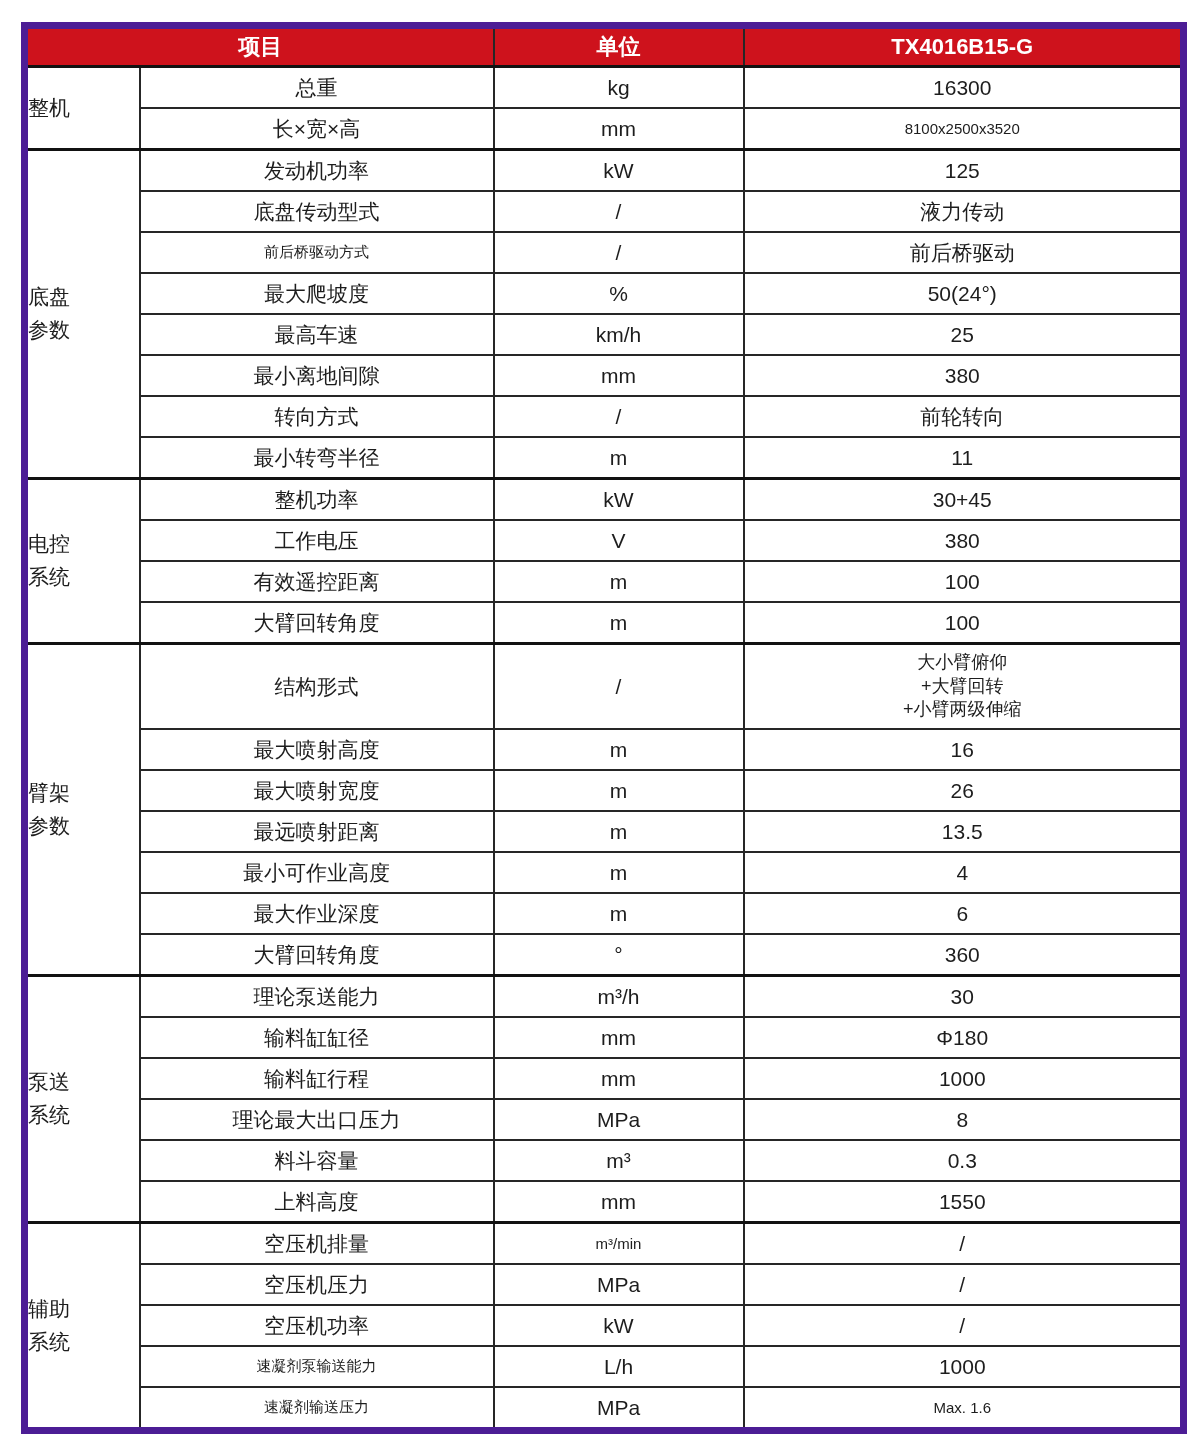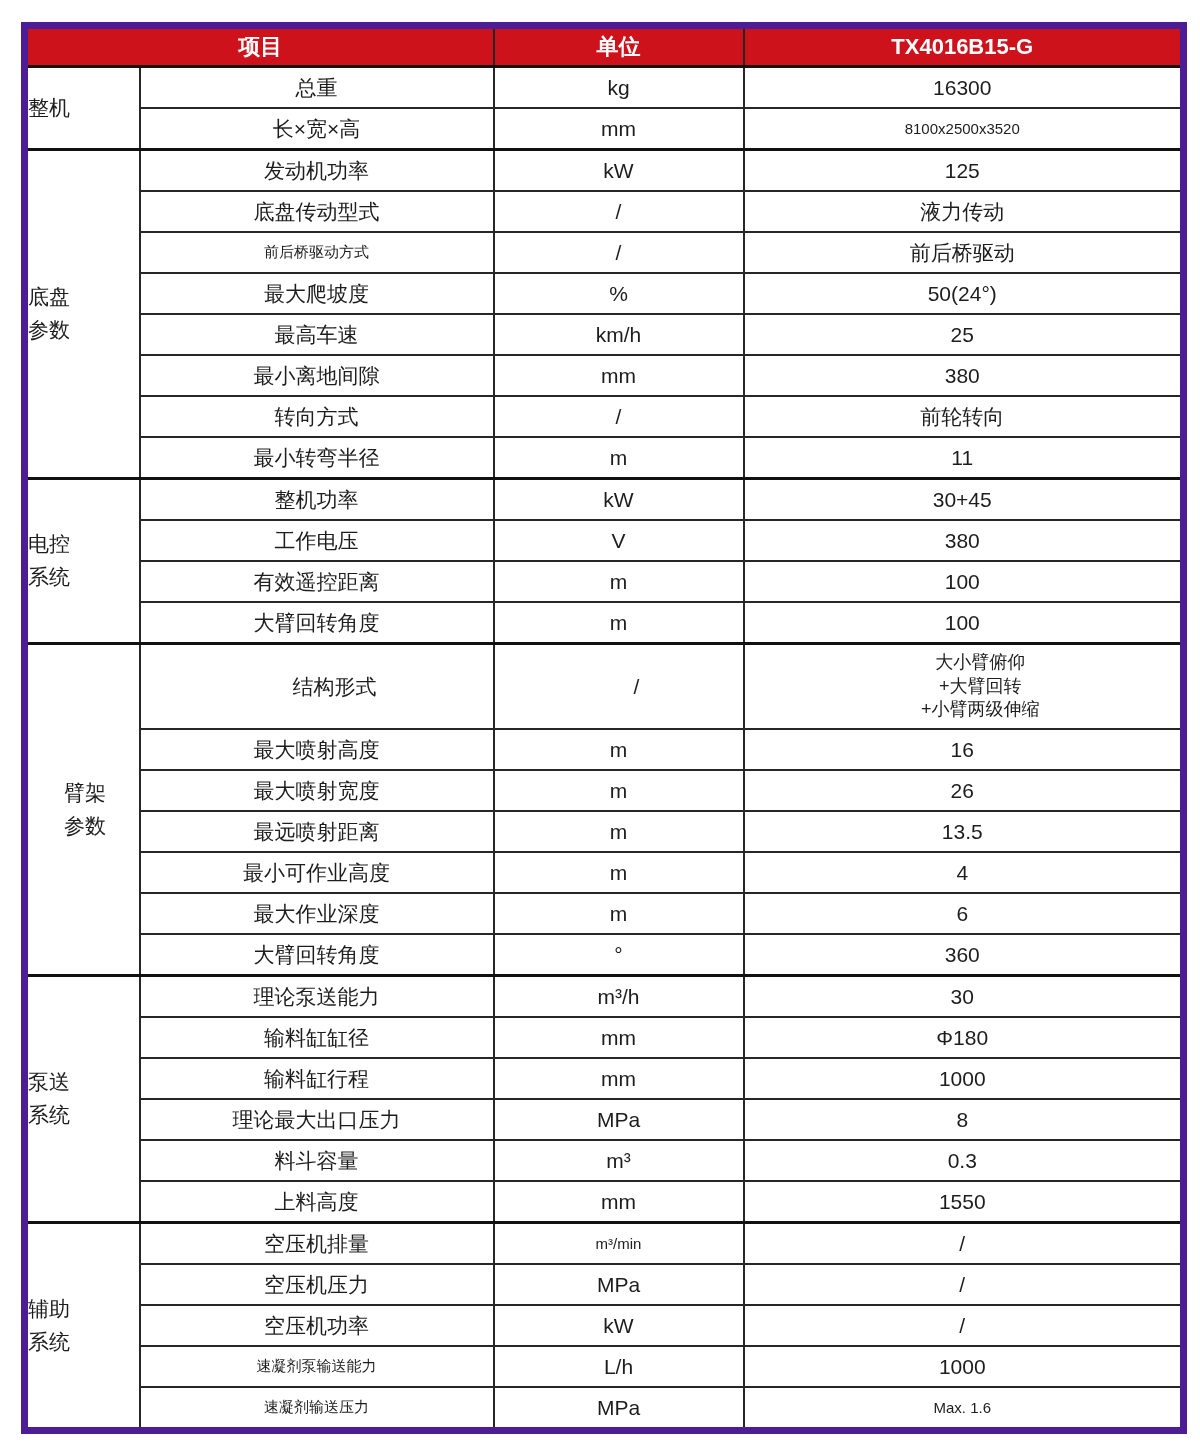--- a/index.html
+++ b/index.html
@@ -16,21 +16,21 @@
   .spec th,.spec td{
     border:2px solid #262626;padding:0;overflow:hidden;
     vertical-align:middle;
   }
   tr.group-start td{border-top:3px solid #111111;}
   .head th{
     background:#CE121C;color:#ffffff;font-weight:bold;
     font-size:22px;height:36px;text-align:center;
   }
   tr.normal td{height:39px;}
-  tr.tall td{height:83px;padding-left:36px;}
+  tr.tall td{height:83px;}
   td{font-size:21px;}
   .group-cell{font-size:21px;line-height:1.55;}
   .item-cell{text-align:center;padding-left:88px;}
   .unit-cell,.value-cell{text-align:center;}
   .fs-sm{font-size:15px;}
   .fs-xs{font-size:15px;}
   .value-line{font-size:18px;line-height:1.3;}
 </style>
 </head>
 <body>

